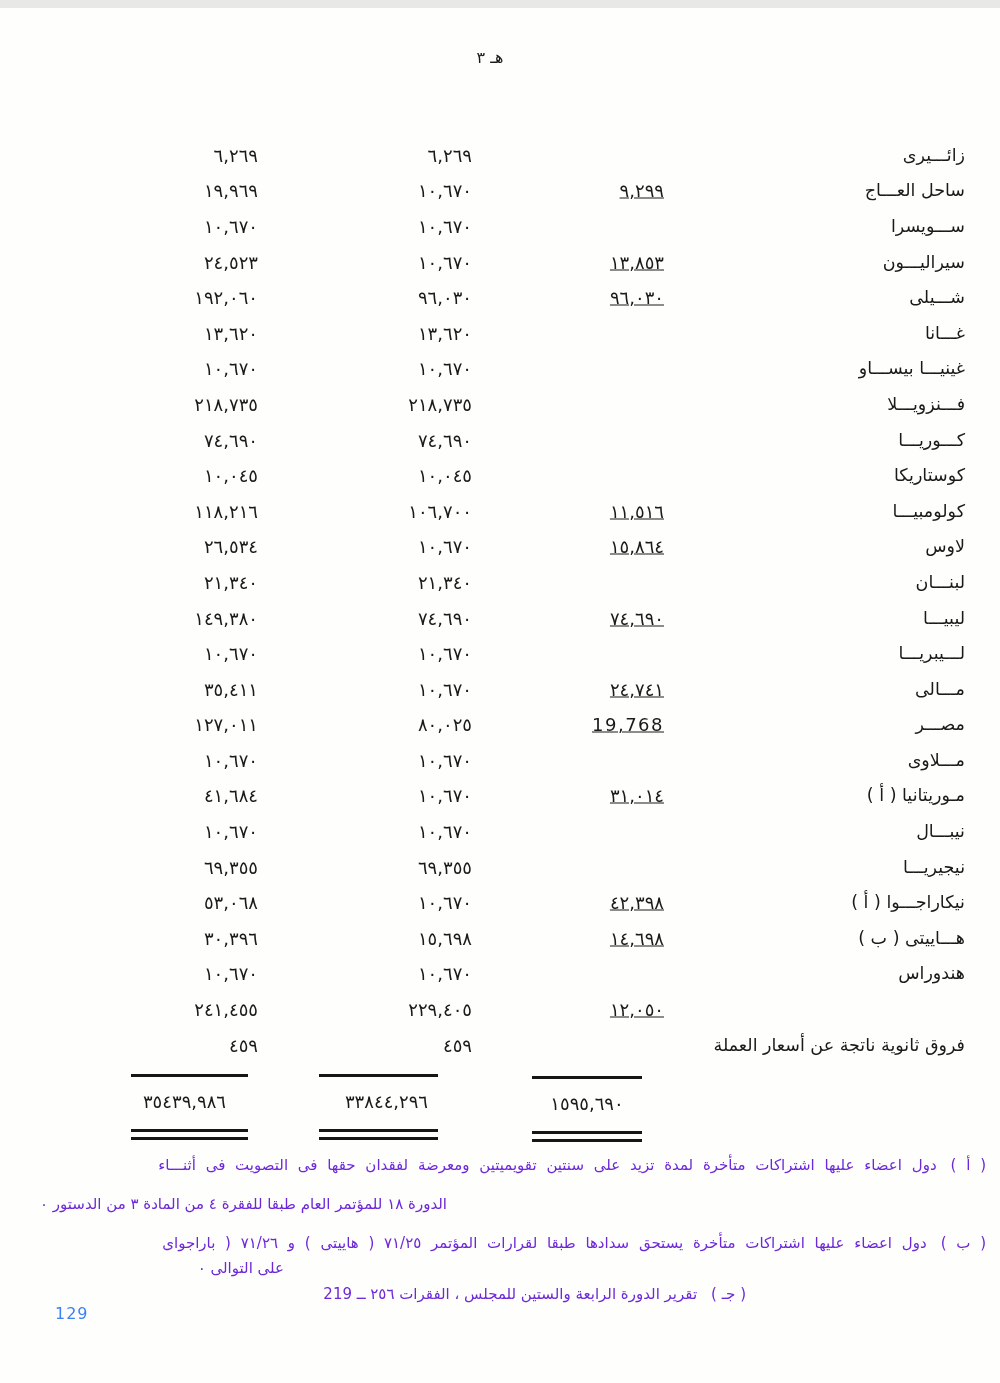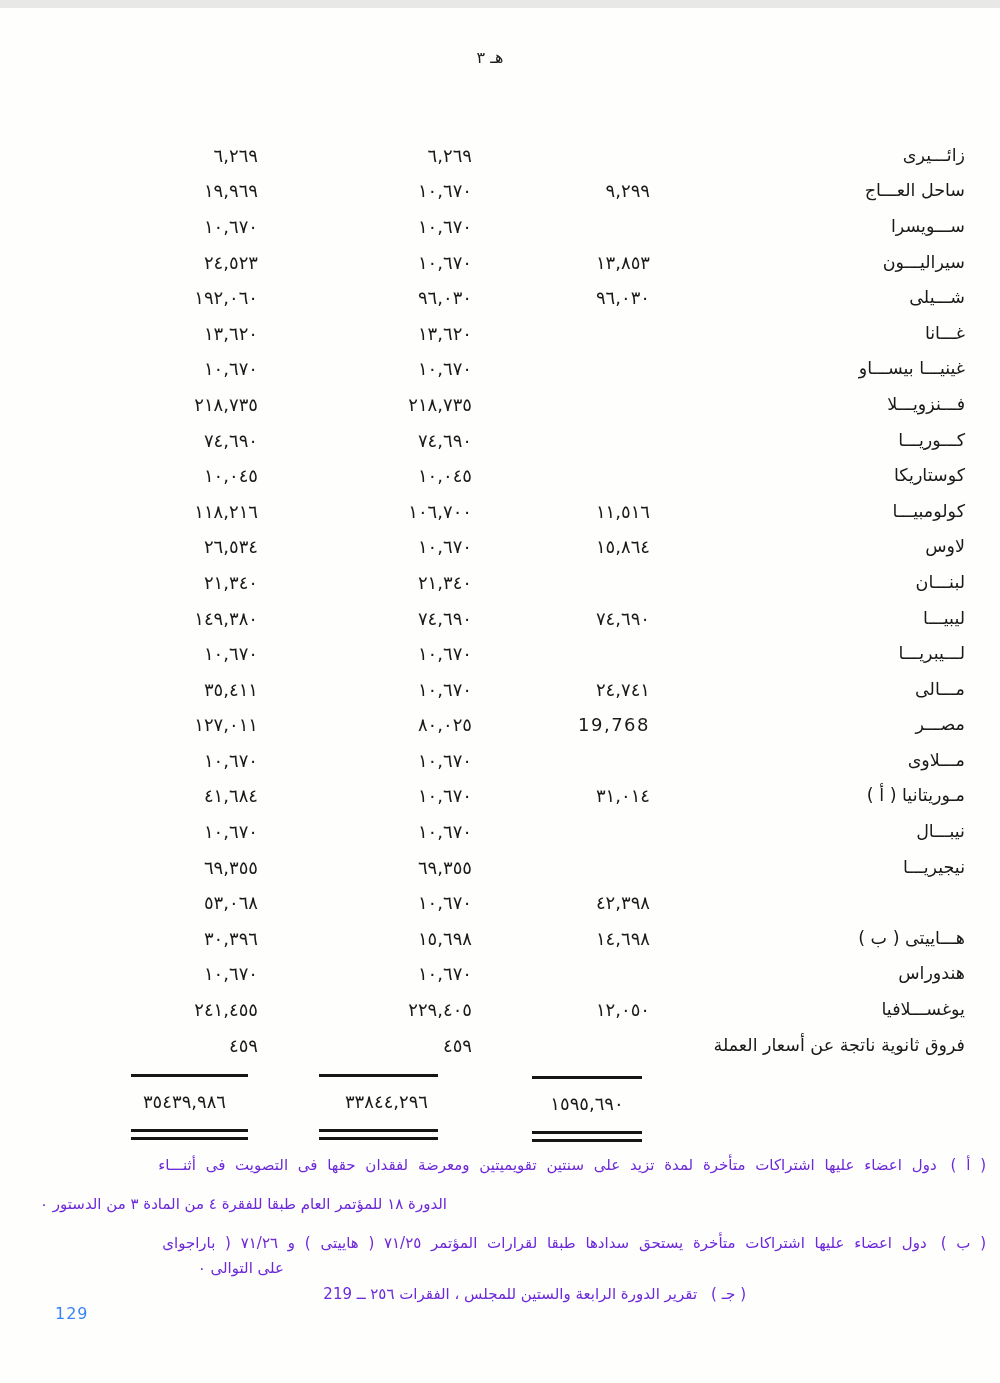--- a/index.html
+++ b/index.html
@@ -15,21 +15,21 @@
   .hdr{
     position:absolute;top:40px;left:430px;width:120px;
     text-align:center;direction:rtl;font-size:16px;letter-spacing:4px;
   }
   .tbody{position:absolute;top:129px;left:0;width:940px;}
   .trow{position:relative;height:35.6px;}
   .cell{position:absolute;top:50%;transform:translateY(-50%);}
   .num{font-size:18px;letter-spacing:1.5px;direction:ltr;text-align:right;white-space:nowrap;}
   .c-total{left:100px;width:158px;}
   .c-mid{left:320px;width:152px;}
-  .c-r1{left:497px;width:153px;}
+  .c-r1{left:511px;width:153px;text-decoration:underline;}
   .c-label{left:640px;width:325px;text-align:right;direction:rtl;font-size:17.5px;white-space:nowrap;}
   .rule{position:absolute;background:#161616;height:3px;}
   .rule2{position:absolute;height:5px;border-top:3px solid #161616;border-bottom:3px solid #161616;background:transparent;}
   .sum{position:absolute;font-size:18px;letter-spacing:1.5px;direction:ltr;text-align:center;white-space:nowrap;}
   .fn{position:absolute;white-space:nowrap;direction:rtl;font-size:15px;color:#6d28d9;}
   .fn-wide{word-spacing:5px;}
   .fn .fn-marker{margin-left:14px;}
   .pageno{position:absolute;left:55px;top:1296px;font-size:16px;letter-spacing:1px;color:#3b82f6;}
 </style>
 </head>
@@ -163,38 +163,38 @@
       <div class="trow">
         <div class="cell num c-total">٦٩,٣٥٥</div>
         <div class="cell num c-mid">٦٩,٣٥٥</div>
         <div class="cell num c-r1"></div>
         <div class="cell c-label">نيجيريـــا</div>
       </div>
       <div class="trow">
         <div class="cell num c-total">٥٣,٠٦٨</div>
         <div class="cell num c-mid">١٠,٦٧٠</div>
         <div class="cell num c-r1">٤٢,٣٩٨</div>
+        <div class="cell c-label">نيكاراجـــوا ( أ )</div>
       </div>
       <div class="trow">
         <div class="cell num c-total">٣٠,٣٩٦</div>
         <div class="cell num c-mid">١٥,٦٩٨</div>
         <div class="cell num c-r1">١٤,٦٩٨</div>
         <div class="cell c-label">هـــاييتى ( ب )</div>
       </div>
       <div class="trow">
         <div class="cell num c-total">١٠,٦٧٠</div>
         <div class="cell num c-mid">١٠,٦٧٠</div>
         <div class="cell num c-r1"></div>
         <div class="cell c-label">هندوراس</div>
       </div>
       <div class="trow">
         <div class="cell num c-total">٢٤١,٤٥٥</div>
         <div class="cell num c-mid">٢٢٩,٤٠٥</div>
         <div class="cell num c-r1">١٢,٠٥٠</div>
-        <div class="cell c-label">يوغســـلافيا</div>
       </div>
       <div class="trow">
         <div class="cell num c-total">٤٥٩</div>
         <div class="cell num c-mid">٤٥٩</div>
         <div class="cell num c-r1"></div>
         <div class="cell c-label">فروق ثانوية ناتجة عن أسعار العملة</div>
       </div>
     </div>
 
   <div class="rule" style="left:131px;width:117px;top:1066px;"></div>

